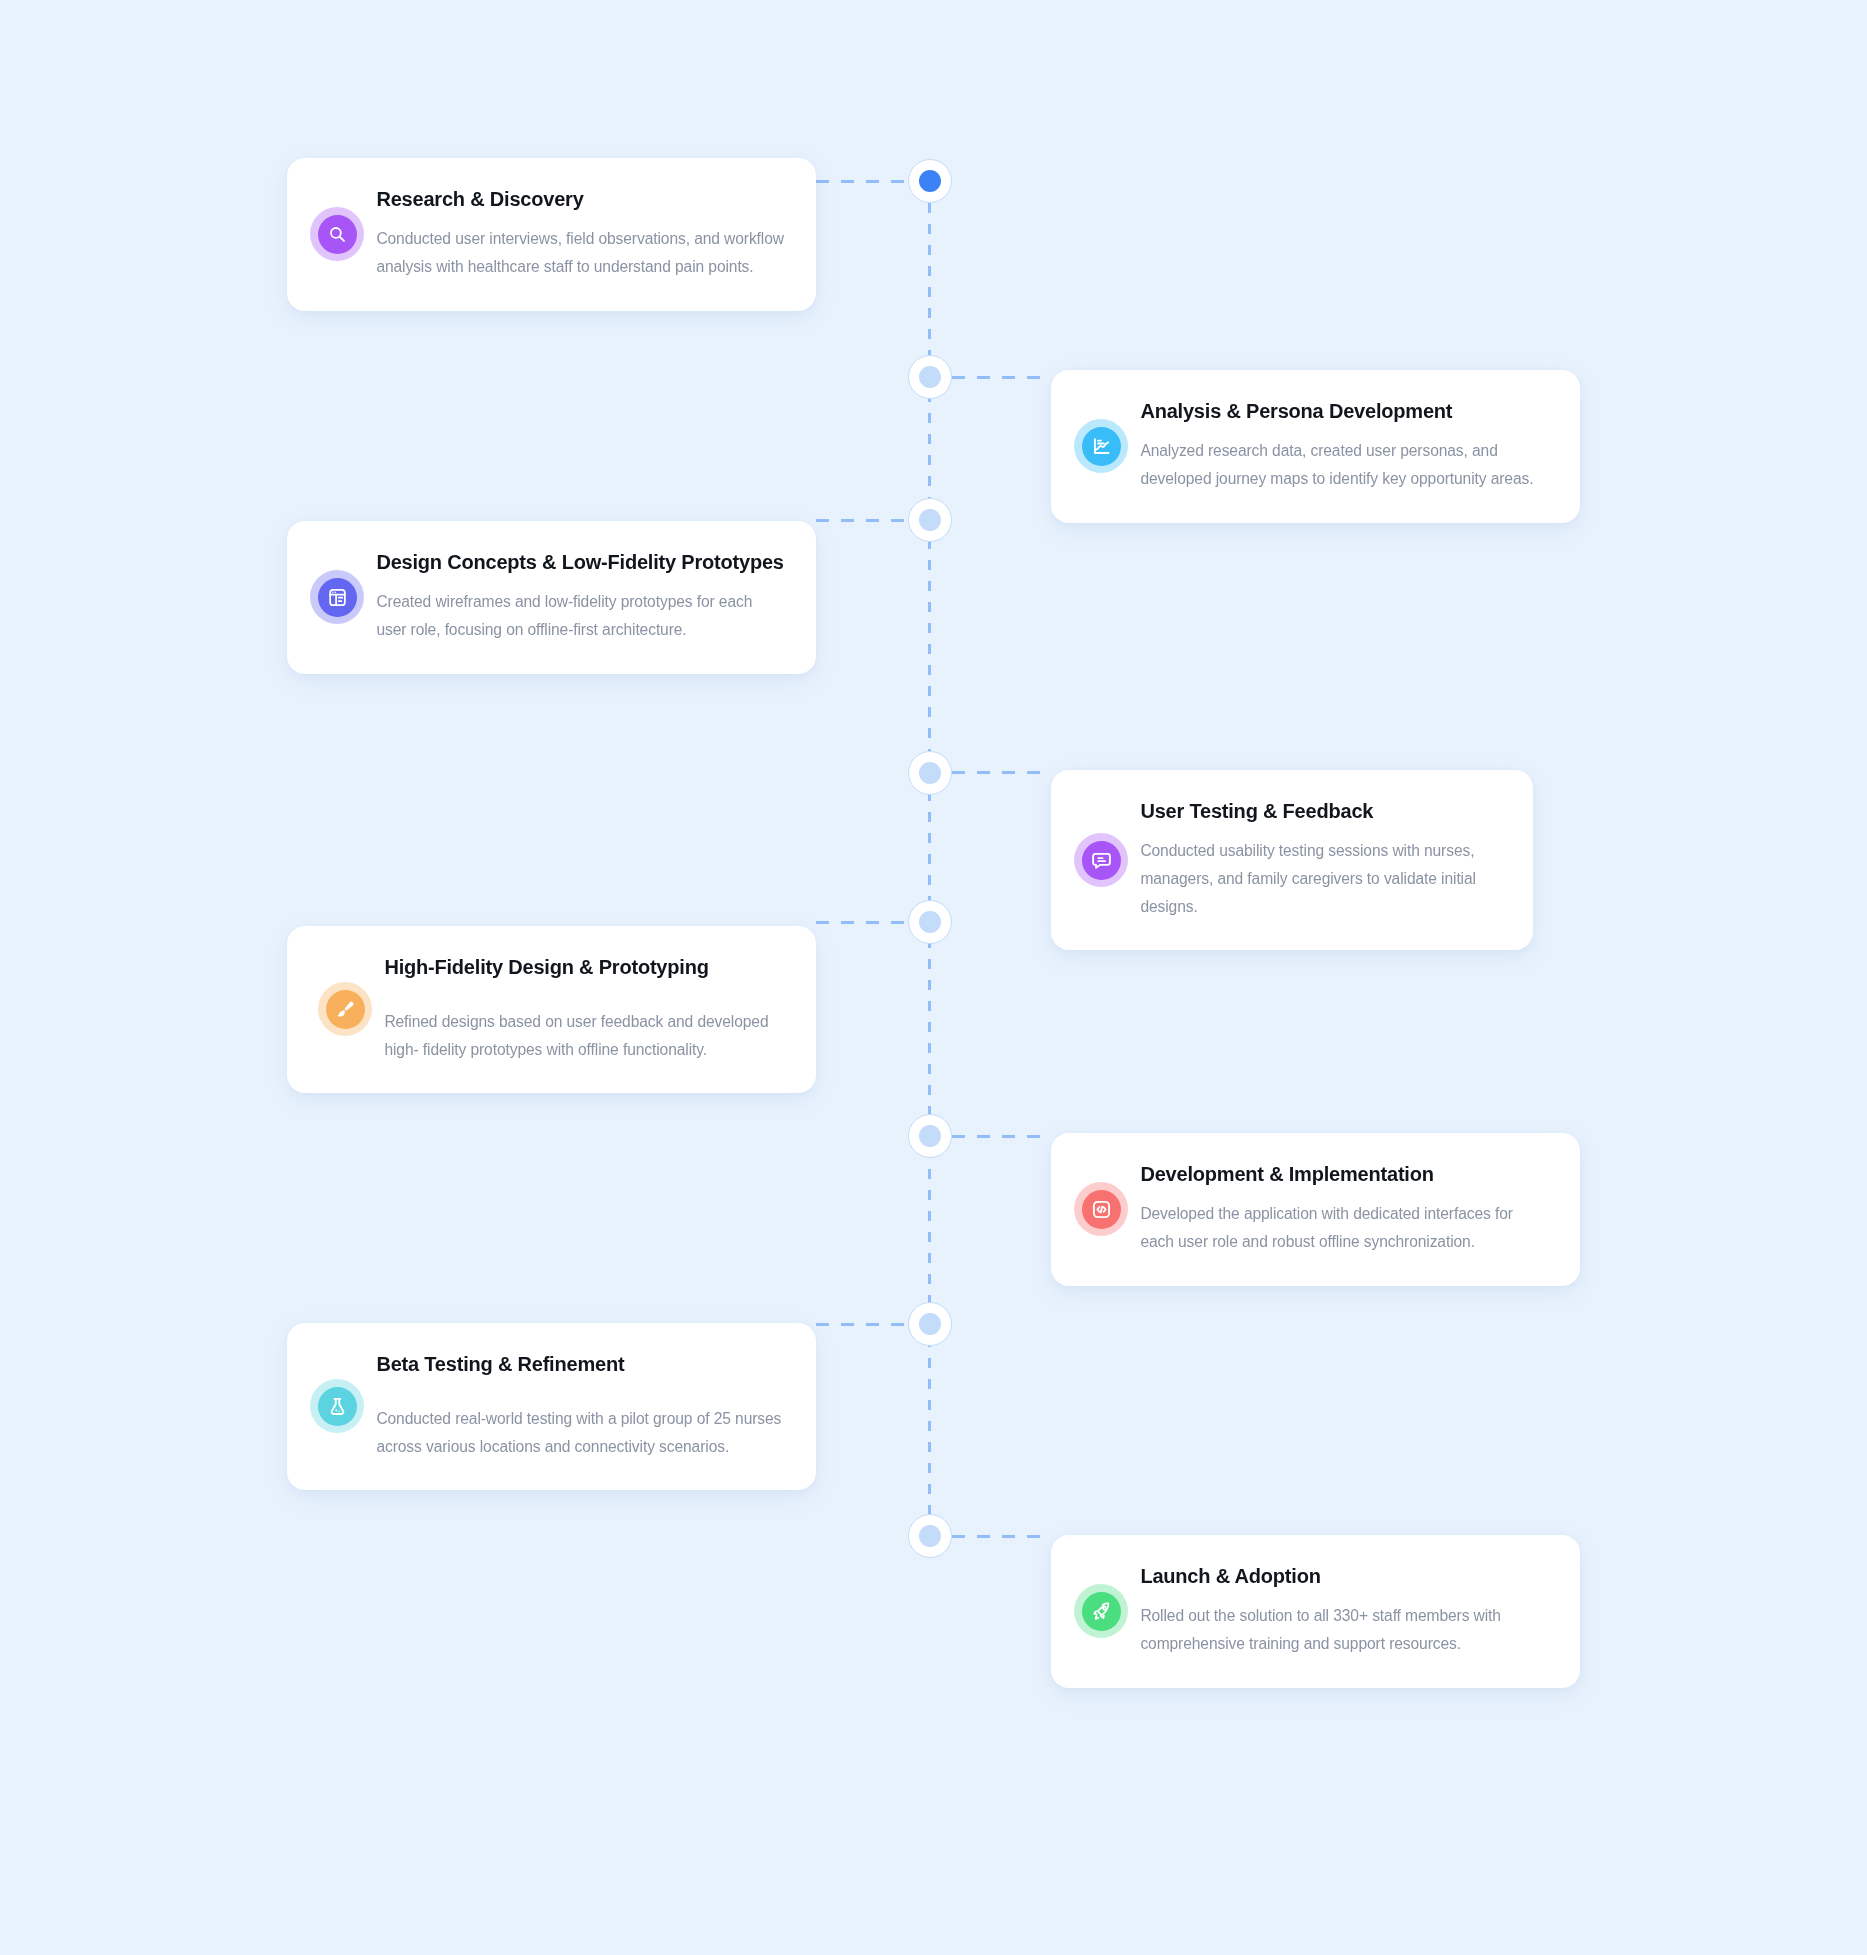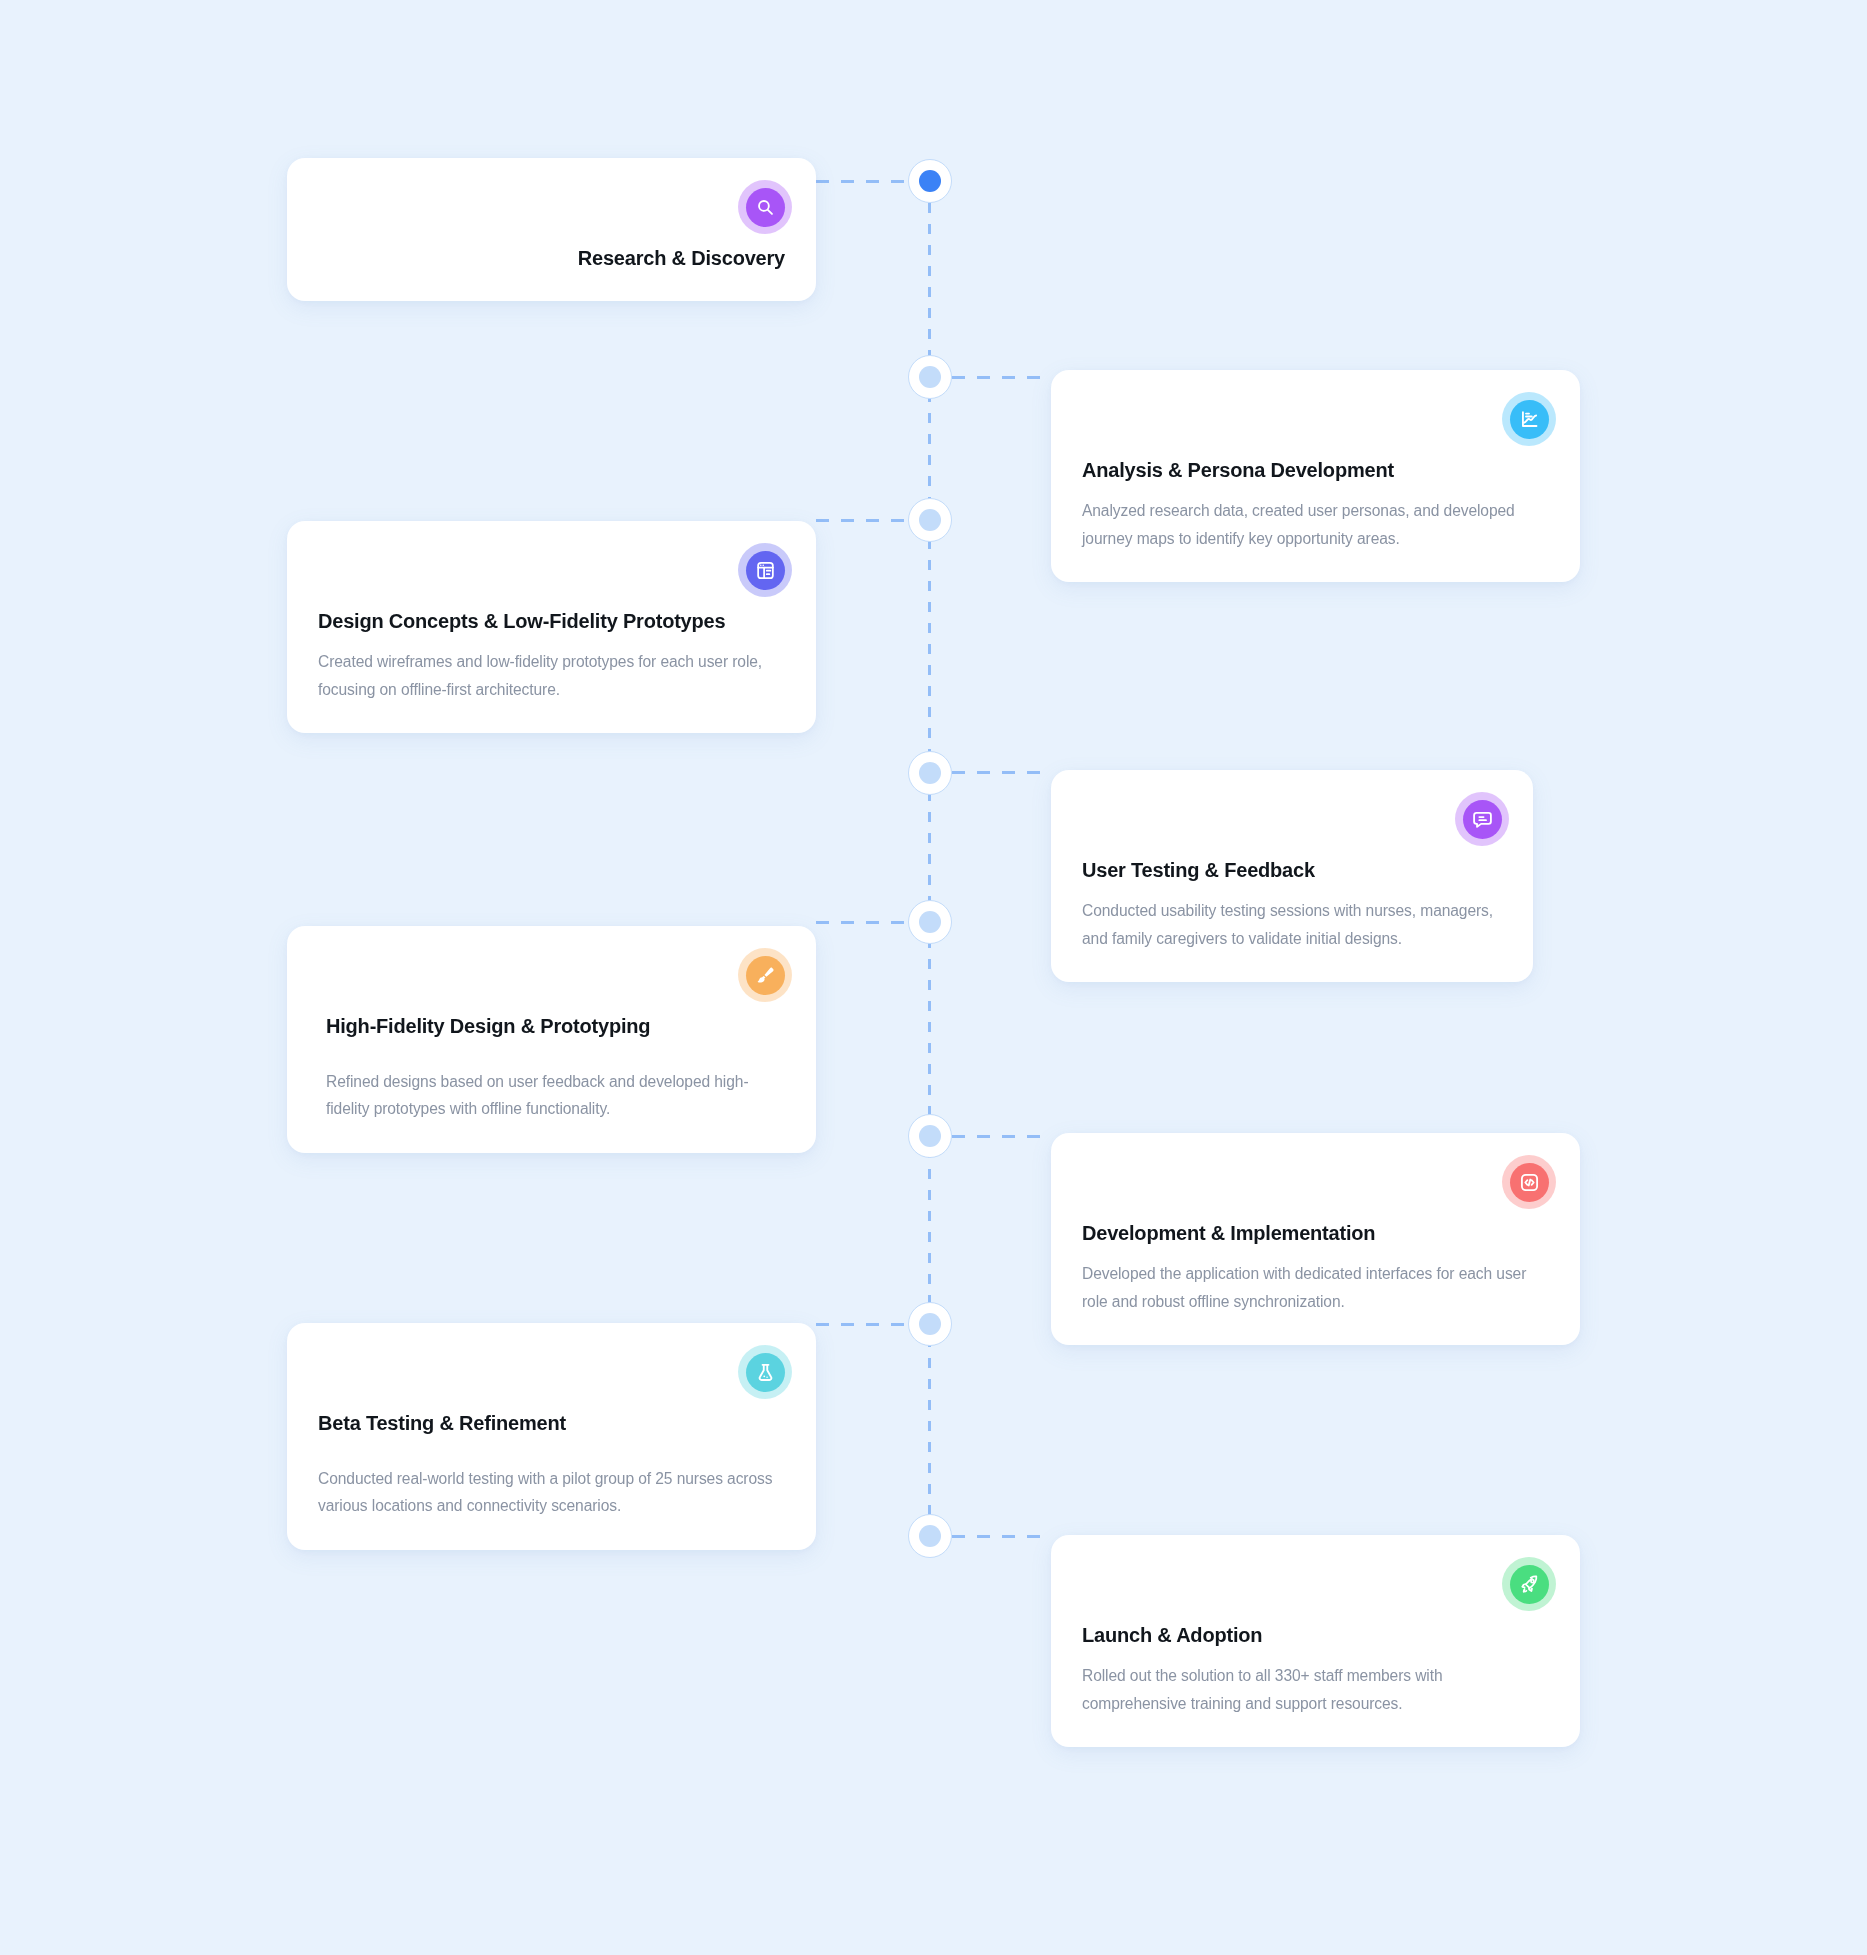--- a/index.html
+++ b/index.html
@@ -74,23 +74,22 @@
     background: #ffffff;
     border-radius: 18px;
     box-shadow: 0 6.5px 22px rgba(96, 140, 200, 0.10),
                 0 1.3px 5.2px rgba(96, 140, 200, 0.05);
     padding: 28.5px 31px 30px 31px;
     z-index: 3;
   }
 
   .card-row {
     display: flex;
-    align-items: flex-end;
+    align-items: center;
     gap: 19.4px;
-    flex-direction: column;
   }
 
   
   .icon-badge {
     position: relative;
     flex: 0 0 auto;
     width: 39px;
     height: 39px;
     border-radius: 50%;
     display: flex;
@@ -179,20 +178,21 @@
   <div class="card" style="top:158px; left:287px; width:529px;">
     <div class="card-row">
       <div class="icon-badge" style="background:#a855f7;">
         <svg viewBox="0 0 24 24" fill="none" stroke="#ffffff" stroke-width="2.1" stroke-linecap="round" stroke-linejoin="round">
           <circle cx="10.2" cy="10.2" r="5.6"></circle>
           <line x1="14.6" y1="14.6" x2="19.4" y2="19.4"></line>
         </svg>
       </div>
       <div class="card-body">
         <div class="card-title">Research &amp; Discovery</div>
+        <div class="card-desc">Conducted user interviews, field observations, and workflow analysis with healthcare staff to understand pain points.</div>
       </div>
     </div>
   </div>
 
   <div class="card" style="top:370px; left:1051px; width:529px;">
     <div class="card-row">
       <div class="icon-badge" style="background:#38bdf8;">
         <svg viewBox="0 0 24 24" fill="none" stroke="#ffffff" stroke-width="2.1" stroke-linecap="round" stroke-linejoin="round">
           <polyline points="4.5,3.6 4.5,19.4 20,19.4"></polyline>
           <path d="M5.6 15.6 C 8.6 15.6, 9.6 9.4, 12.6 12.2 C 15.2 14.6, 16.4 7.4, 19.6 7.4"></path>

